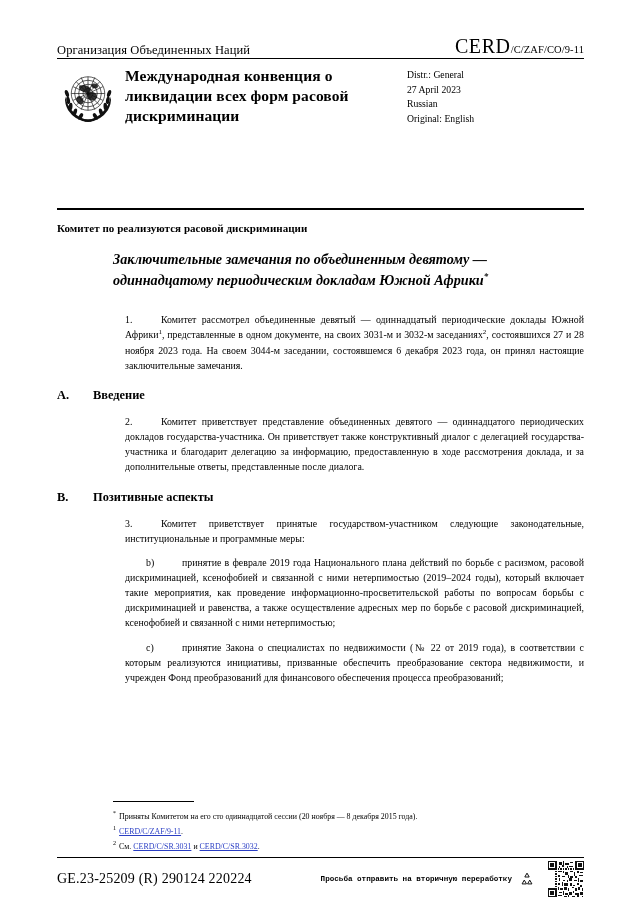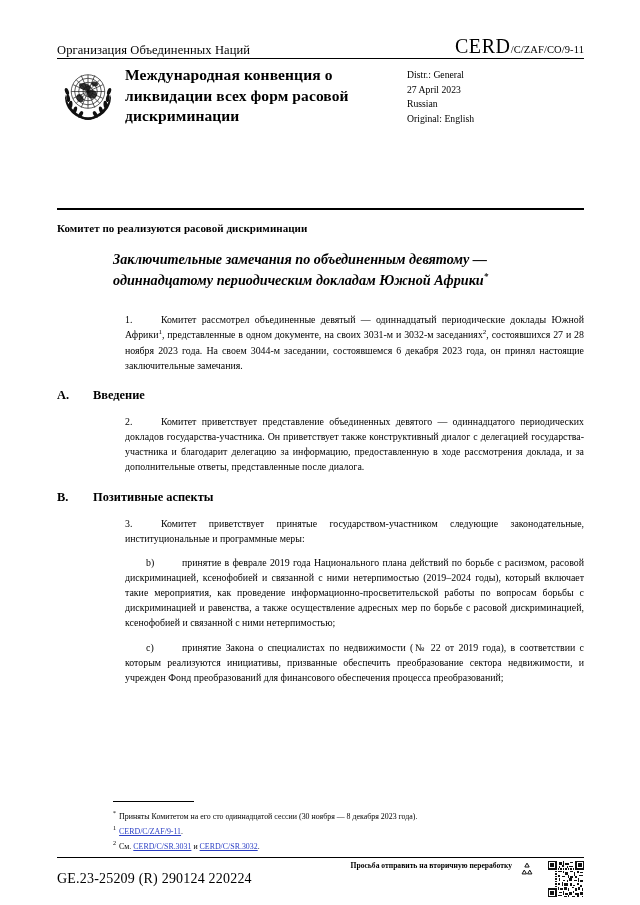--- a/index.html
+++ b/index.html
@@ -63,21 +63,21 @@
     height: 0;
     border-top: 1px solid #000;
   }
 
   .masthead-row2 {
     position: absolute;
     left: 57px;
     top: 62px;
     width: 527px;
     display: flex;
-    align-items: center;
+    align-items: flex-end;
   }
   .emblem {
     width: 62px;
     height: 62px;
     flex: 0 0 62px;
     margin-right: 6px;
   }
   .conv-title {
     font-weight: bold;
     font-size: 15.5px;
@@ -217,22 +217,23 @@
     align-items: center;
   }
   .job-no {
     font-size: 14px;
     letter-spacing: 0.2px;
     white-space: nowrap;
   }
   .recycle-wrap {
     margin-left: auto;
     display: flex;
-    align-items: flex-start;
+    align-items: center;
     gap: 7px;
+    font-family: Liberation Mono, monospace;
   }
   .recycle-text {
     font-size: 7.6px;
     font-weight: bold;
     white-space: nowrap;
   }
   .recycle-sym { width: 16px; height: 16px; }
   .qr { width: 36px; height: 36px; margin-left: 6px; }
 </style>
 </head>
@@ -331,21 +332,21 @@
     <p class="para"><span class="num">3.</span><span>Комитет приветствует принятые государством-участником следующие законодательные, институциональные и программные меры:</span></p>
 
 
     <p class="para"><span class="alpha">b)</span><span>принятие в феврале 2019 года Национального плана действий по борьбе с расизмом, расовой дискриминацией, ксенофобией и связанной с ними нетерпимостью (2019–2024 годы), который включает такие мероприятия, как проведение информационно-просветительской работы по вопросам борьбы с дискриминацией и равенства, а также осуществление адресных мер по борьбе с расовой дискриминацией, ксенофобией и связанной с ними нетерпимостью;</span></p>
 
     <p class="para"><span class="alpha">c)</span><span>принятие Закона о специалистах по недвижимости (№ 22 от 2019 года), в соответствии с которым реализуются инициативы, призванные обеспечить преобразование сектора недвижимости, и учрежден Фонд преобразований для финансового обеспечения процесса преобразований;</span></p>
   </div>
 
   <div class="fn-rule"></div>
   <div class="footnotes">
-    <div><sup>*</sup><span>Приняты Комитетом на его сто одиннадцатой сессии (30 ноября — 8 декабря 2023 года).</span></div>
+    <div><sup>*</sup><span>Приняты Комитетом на его сто одиннадцатой сессии (20 ноября — 8 декабря 2015 года).</span></div>
 
     <div><sup>1</sup><a class="lnk" href="#">CERD/C/ZAF/9-11</a><span>.</span></div>
 
     <div><sup>2</sup><span>См. </span><a class="lnk" href="#">CERD/C/SR.3031</a><span> и </span><a class="lnk" href="#">CERD/C/SR.3032</a><span>.</span></div>
   </div>
 
   <div class="footer-rule"></div>
   <div class="footer">
     <div class="job-no">GE.23-25209  (R)  290124  220224</div>
     <div class="recycle-wrap">

